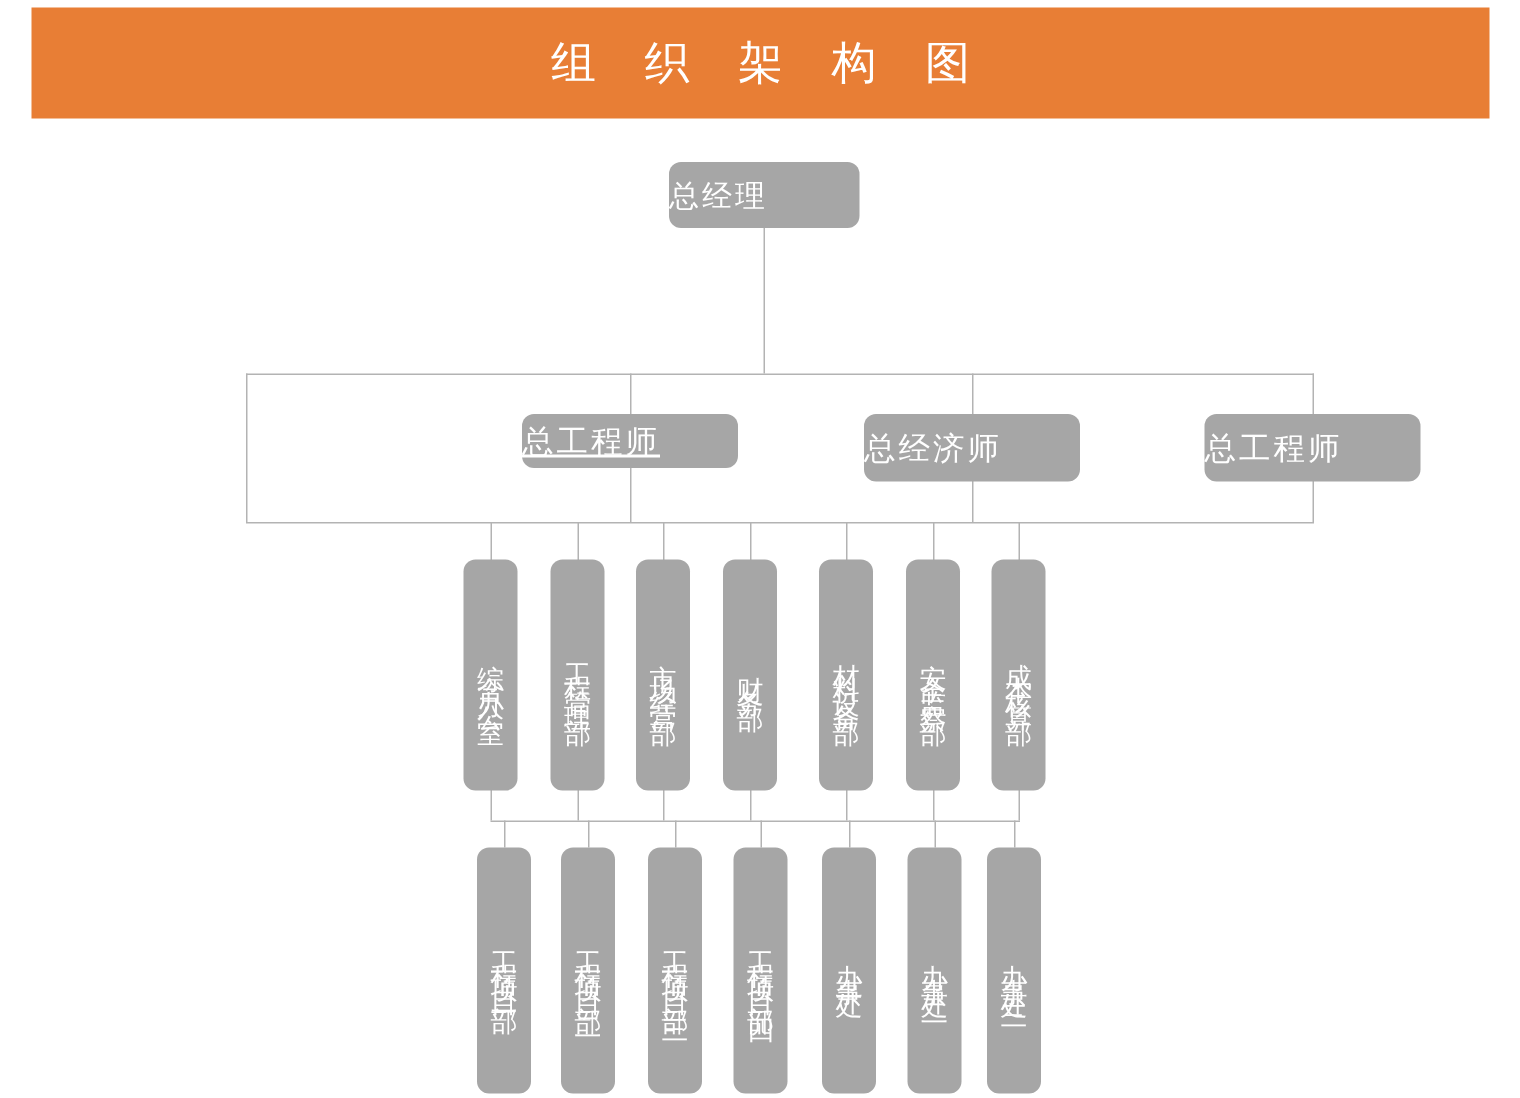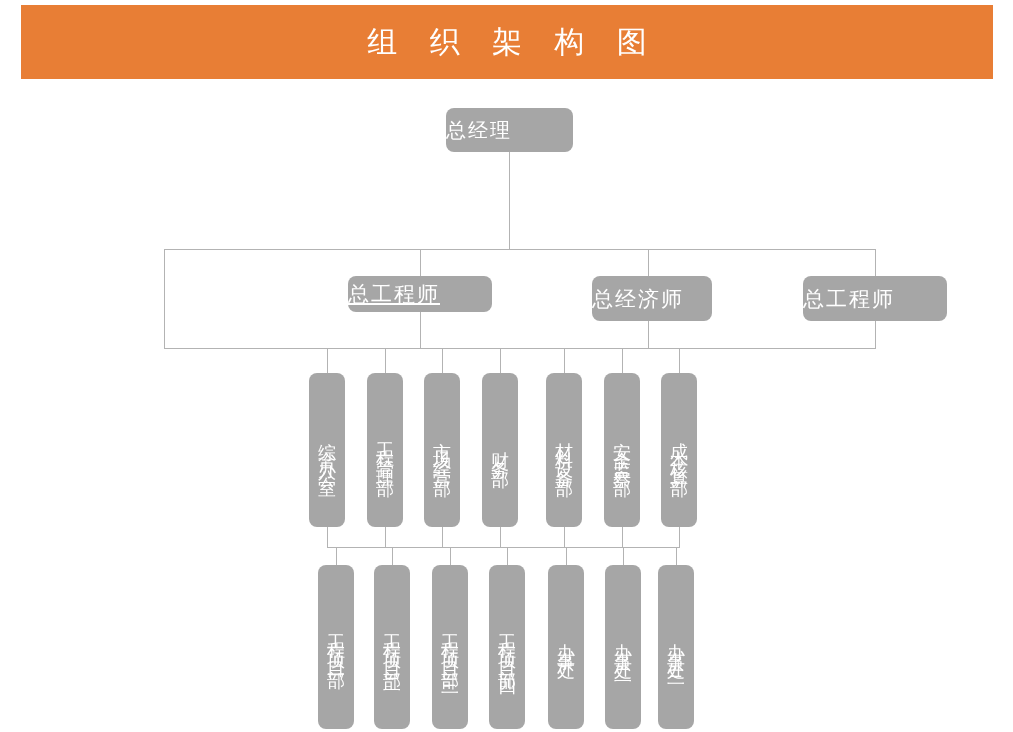--- a/index.html
+++ b/index.html
@@ -104,21 +104,21 @@
   <div class="vline" style="left:623px; top:547px; height:18px;"></div>
   <div class="vline" style="left:676px; top:547px; height:18px;"></div>
 
   <div class="node hnode" style="left:446px; top:108px; width:127px; height:44px; font-size:20px;">
     <span>总经理</span>
   </div>
 
   <div class="node hnode" style="left:348px; top:276px; width:144px; height:36px;text-decoration:underline;">
     <span>总工程师</span>
   </div>
-  <div class="node hnode" style="left:592px; top:276px; width:120px; height:45px;">
+  <div class="node hnode" style="left:576px; top:276px; width:144px; height:45px;">
     <span>总经济师</span>
   </div>
   <div class="node hnode" style="left:803px; top:276px; width:144px; height:45px;">
     <span>总工程师</span>
   </div>
 
   <div class="node vnode" style="left:309px; top:373px; height:154px;">综合办公室</div>
   <div class="node vnode" style="left:367px; top:373px; height:154px;">工程管理部</div>
   <div class="node vnode" style="left:424px; top:373px; height:154px;">市场经营部</div>
   <div class="node vnode" style="left:482px; top:373px; height:154px;">财务部</div>

